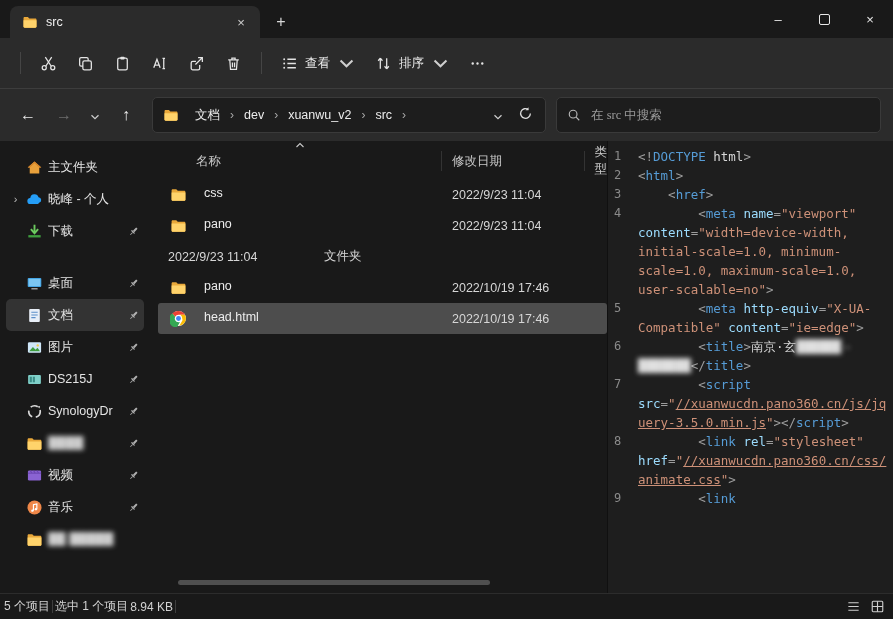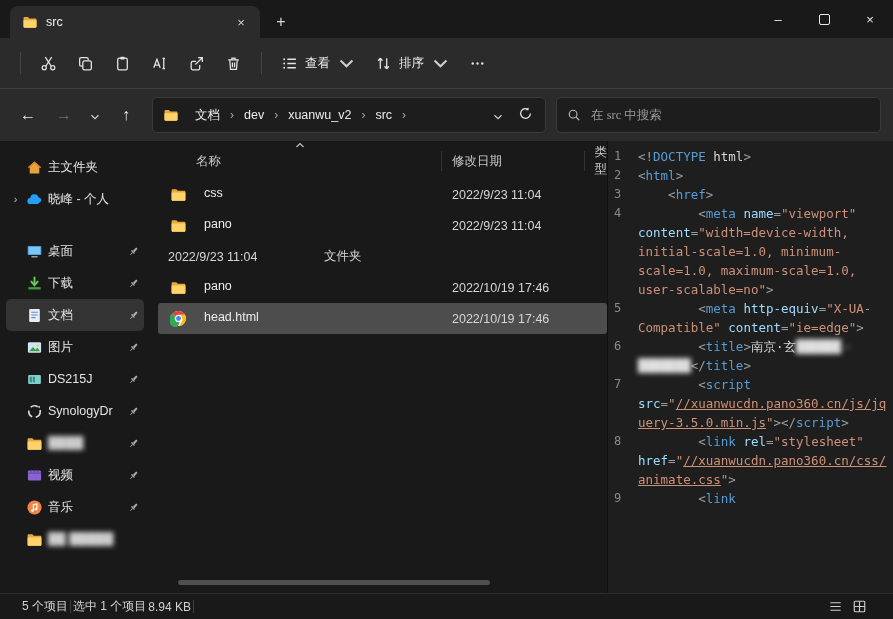--- a/index.html
+++ b/index.html
@@ -73,21 +73,21 @@
 .ln{width:24px;flex:none;color:#8b8b8b;font-size:12px;line-height:19px}
 .codetxt{flex:1;min-width:0;font-size:12.5px;line-height:19px;white-space:pre-wrap;overflow-wrap:break-word;word-break:break-word;color:#d4d4d4}
 .t-pun{color:#9d9d9d}
 .t-tag{color:#569cd6}
 .t-atr{color:#9cdcfe}
 .t-str{color:#ce9178}
 .t-lnk{color:#ce9178;text-decoration:underline}
 .t-pln{color:#d6d6d6}
 .t-blr{color:#e0e0e0;filter:blur(2.6px)}
 
-.statusbar{height:25px;flex:none;background:#191919;border-top:1px solid #2c2c2c;display:flex;align-items:center;gap:2px;padding:0 22px;font-size:12px;color:#d2d2d2}
+.statusbar{height:25px;flex:none;background:#191919;border-top:1px solid #2c2c2c;display:flex;align-items:center;gap:2px;padding:0 4px;font-size:12px;color:#d2d2d2}
 .ssep{width:1px;height:13px;background:#3e3e3e;flex:none}
 .sb-right{margin-left:auto;display:flex;gap:4px;padding-right:2px}
 .sb-ic{width:20px;height:20px;display:flex;align-items:center;justify-content:center;border-radius:3px}
 .sb-ic svg{width:15px;height:15px}
 </style>
 </head>
 <body>
 
 <div class="window">
 
@@ -278,50 +278,50 @@
         </div>
         <div class="side-item">
           <span class="chev">›</span>
           <span class="sicon">
             <svg viewBox="0 0 16 16">
               <path d="M4.3 12.3a2.9 2.9 0 0 1-.3-5.8 4 4 0 0 1 7.8-.7 2.7 2.7 0 0 1 .5 5.3c-.3.8-1 1.2-1.9 1.2z" fill="#259ef7"></path>
             </svg>
           </span>
           <span class="slabel">晓峰 - 个人</span>
         </div>
+        <div class="side-item">
+          <span class="chev"></span>
+          <span class="sicon">
+            <svg viewBox="0 0 16 16">
+              <path d="M8 1.6v7" stroke="#6ccb5f" stroke-width="1.8" fill="none"></path>
+              <path d="M4.6 5.8 8 9.6l3.4-3.8" fill="none" stroke="#6ccb5f" stroke-width="1.8"></path>
+              <path d="M2.2 11.4h11.6v2.2H2.2z" fill="#3f9e3f"></path>
+            </svg>
+          </span>
+          <span class="slabel">下载</span>
+          <span class="pin">
+            <svg viewBox="0 0 16 16">
+              <g transform="rotate(45 8 8)" fill="#c9c9c9">
+                <rect x="6.7" y="2" width="2.6" height="6" rx="1"></rect>
+                <rect x="5.2" y="8" width="5.6" height="1.6" rx=".8"></rect>
+                <rect x="7.6" y="9.6" width="1" height="4"></rect>
+              </g>
+            </svg>
+          </span>
+        </div>
         <div class="side-item gap">
           <span class="chev"></span>
           <span class="sicon">
             <svg viewBox="0 0 16 16">
               <rect x="1.6" y="2.8" width="12.8" height="8.6" rx="1" fill="#45a6e5"></rect>
               <rect x="2.6" y="3.8" width="10.8" height="6.6" fill="#7cc6f2"></rect>
               <rect x="5" y="12.2" width="6" height="1.5" rx=".5" fill="#9b9b9b"></rect>
             </svg>
           </span>
           <span class="slabel">桌面</span>
-          <span class="pin">
-            <svg viewBox="0 0 16 16">
-              <g transform="rotate(45 8 8)" fill="#c9c9c9">
-                <rect x="6.7" y="2" width="2.6" height="6" rx="1"></rect>
-                <rect x="5.2" y="8" width="5.6" height="1.6" rx=".8"></rect>
-                <rect x="7.6" y="9.6" width="1" height="4"></rect>
-              </g>
-            </svg>
-          </span>
-        </div>
-        <div class="side-item">
-          <span class="chev"></span>
-          <span class="sicon">
-            <svg viewBox="0 0 16 16">
-              <path d="M8 1.6v7" stroke="#6ccb5f" stroke-width="1.8" fill="none"></path>
-              <path d="M4.6 5.8 8 9.6l3.4-3.8" fill="none" stroke="#6ccb5f" stroke-width="1.8"></path>
-              <path d="M2.2 11.4h11.6v2.2H2.2z" fill="#3f9e3f"></path>
-            </svg>
-          </span>
-          <span class="slabel">下载</span>
           <span class="pin">
             <svg viewBox="0 0 16 16">
               <g transform="rotate(45 8 8)" fill="#c9c9c9">
                 <rect x="6.7" y="2" width="2.6" height="6" rx="1"></rect>
                 <rect x="5.2" y="8" width="5.6" height="1.6" rx=".8"></rect>
                 <rect x="7.6" y="9.6" width="1" height="4"></rect>
               </g>
             </svg>
           </span>
         </div>

